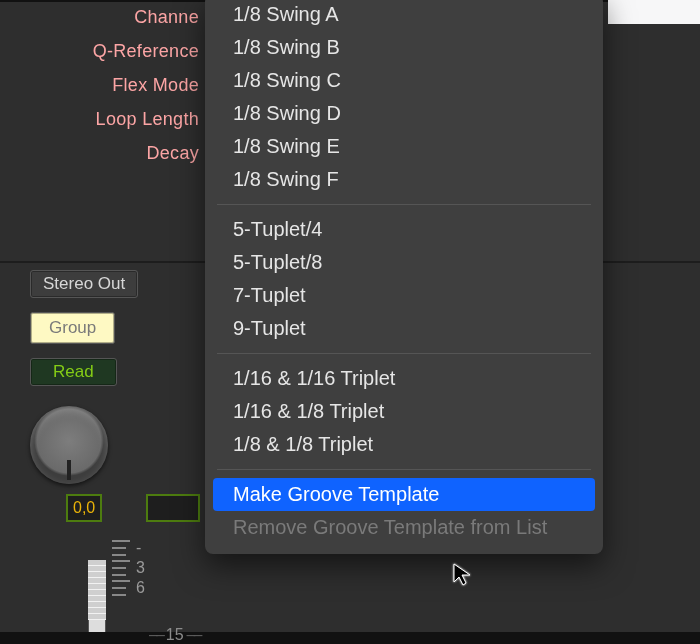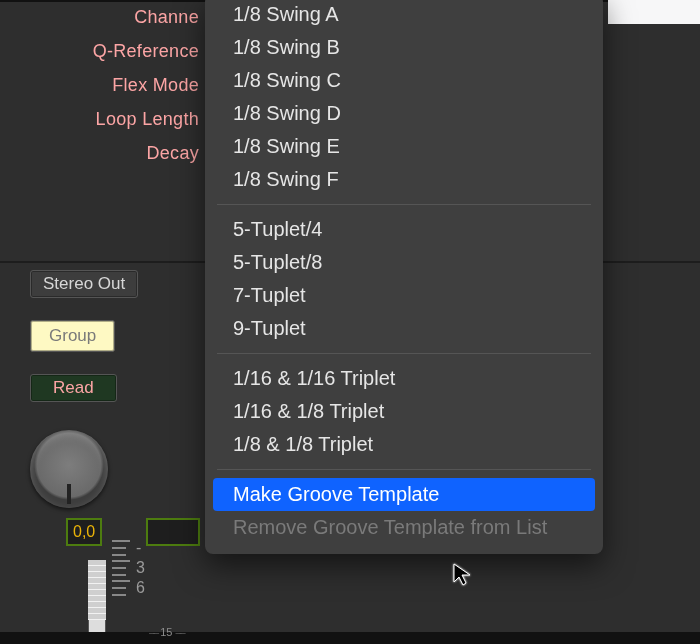--- a/index.html
+++ b/index.html
@@ -14,24 +14,24 @@
   .insp-row {
     height: 34px; display:flex; align-items:center; justify-content:flex-end;
     padding-right: 6px; color:#fca5a5; font-size:18px; letter-spacing:0.3px;
     border-bottom: 0px solid transparent;
   }
   
   .controls { position:absolute; left:30px; top:270px; width:170px; }
   .btn {
     display:inline-block; border:1px solid #555; background:#3d3d3d;
     color:#d7d7d7; font-size:17px; padding:3px 12px; border-radius:3px;
-    margin-bottom:22px; box-shadow: inset 0 0 0 1px rgba(0,0,0,.3);
+    margin-bottom:14px; box-shadow: inset 0 0 0 1px rgba(0,0,0,.3);
   }
   .btn.group { background:#fef9c3; color:#7a7a7a; padding:5px 18px; }
-  .btn.read  { background:#1f3822; color:#fca5a5; padding:3px 22px; }
+  .btn.read  { background:#1f3822; color:#84cc16; padding:3px 22px; }
   .knob-wrap { margin-top:6px; }
   .knob {
     width:78px; height:78px; border-radius:50%;
     background: radial-gradient(circle at 50% 45%, #7d7d7d 0%, #6a6a6a 55%, #3d3d3d 60%);
     box-shadow: inset 0 4px 10px rgba(255,255,255,.25), 0 2px 4px rgba(0,0,0,.6);
     position:relative;
   }
   .knob::after{
     content:""; position:absolute; left:50%; bottom:4px; width:4px; height:20px;
     background:#222; transform:translateX(-50%) rotate(0deg); transform-origin:50% -18px;
@@ -45,21 +45,21 @@
   .scale-col { position:absolute; left:84px; top:0; width:60px; }
   .scale-row { height:20px; display:flex; align-items:center; }
   .tick-grp { width:18px; display:flex; flex-direction:column; gap:5px; margin-right:6px;}
   .tick { width:14px; height:2px; background:#888; }
   .tick.long { width:18px; }
   .scale-num { color:#9a9a9a; font-size:16px; }
   .meter-strip { position:absolute; left:60px; top:22px; width:18px; height:78px; background:#ddd;
                  box-shadow: inset 0 0 0 1px #555; }
   .meter-strip .hseg { height:6px; background:#cfcfcf; border-bottom:1px solid #f2f2f2; }
   .bottom-strip { position:absolute; left:0; top:632px; width:700px; height:12px; background:#111; }
-  .bottom-num { position:absolute; left:146px; top:626px; font-size:11px; color:#8c8c8c; }
+  .bottom-num { position:absolute; left:146px; top:626px; font-size:16px; color:#8c8c8c; }
   .bottom-num::before,.bottom-num::after{content:"––"; letter-spacing:-2px; margin:0 3px; color:#5c5c5c;}
   
   .right-white { position:absolute; right:0; top:0; width:92px; height:24px; background:#f7f7f8; }
 
   
   .menu {
     position:absolute; left:205px; top:-6px; width:398px;
     background:#3f3f3f; border-radius:8px; box-shadow:0 12px 30px rgba(0,0,0,.55);
     padding:4px 0 10px 0;
   }

